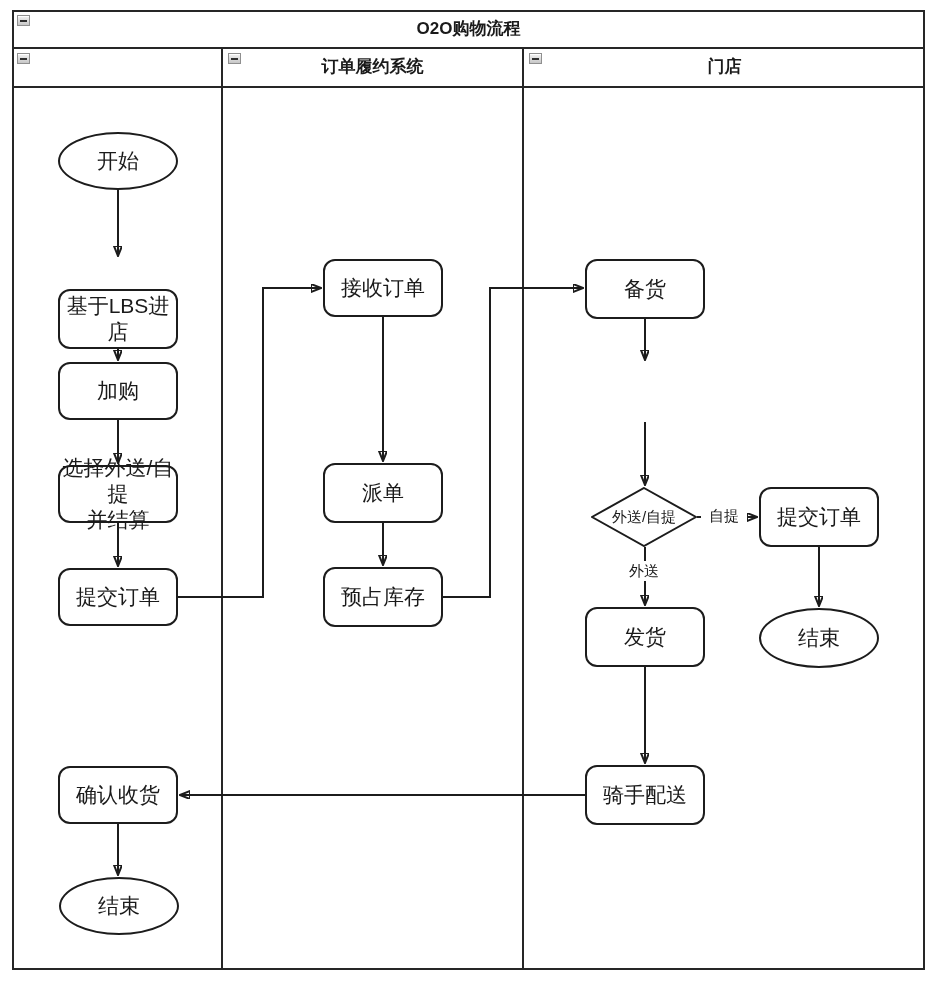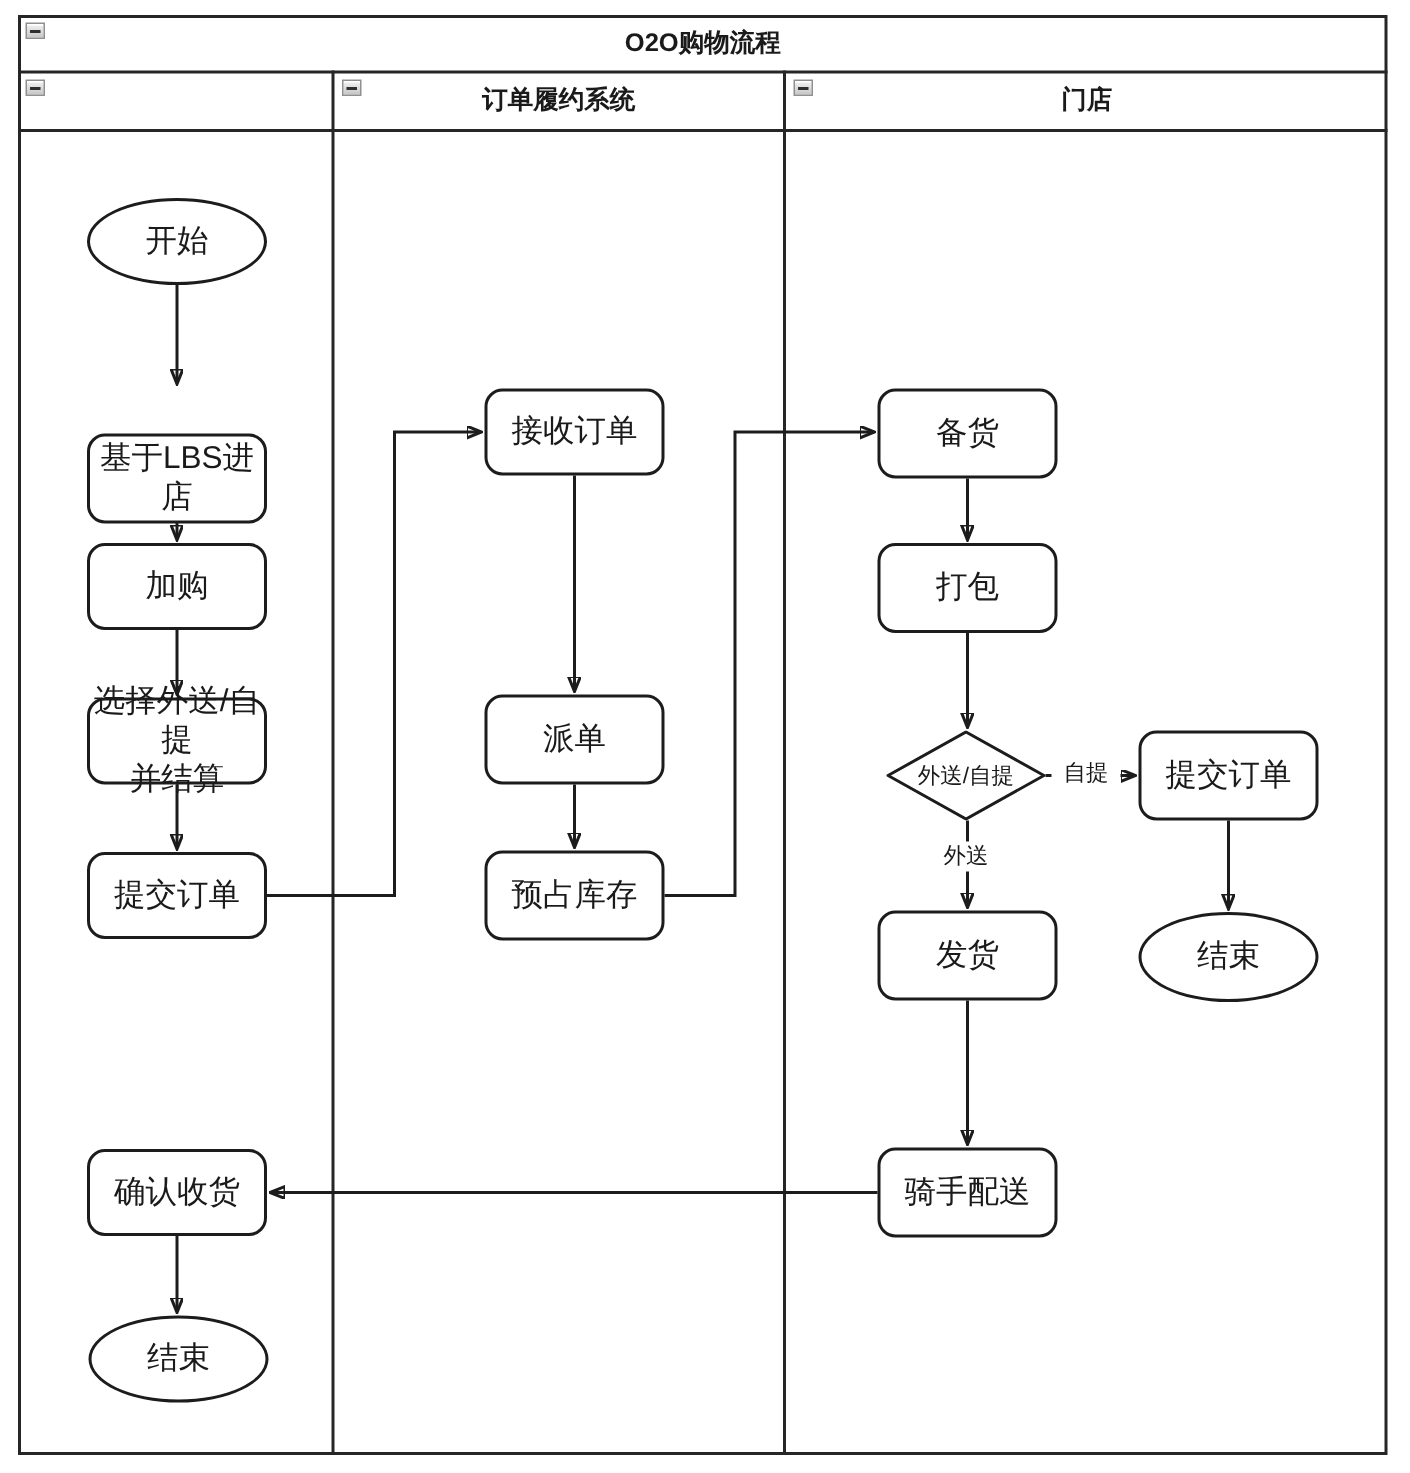--- a/index.html
+++ b/index.html
@@ -209,21 +209,20 @@
 并结算</div>
   <div class="node" id="n-submit">提交订单</div>
   <div class="node" id="n-confirm">确认收货</div>
   <div class="node ellipse" id="n-end1">结束</div>
 
   <div class="node" id="n-receive">接收订单</div>
   <div class="node" id="n-dispatch">派单</div>
   <div class="node" id="n-reserve">预占库存</div>
 
   <div class="node" id="n-prepare">备货</div>
-  <div class="node" id="n-pack">打包</div>
 
   <div id="n-decision">
     <svg width="106" height="60" viewBox="0 0 106 60">
       <polygon points="53,1 105,30 53,59 1,30" fill="#ffffff" stroke="#1c1c1c" stroke-width="2"></polygon>
     </svg>
     <div class="dlabel">外送/自提</div>
   </div>
 
   <div class="node" id="n-pickup">提交订单</div>
   <div class="node ellipse" id="n-end2">结束</div>

